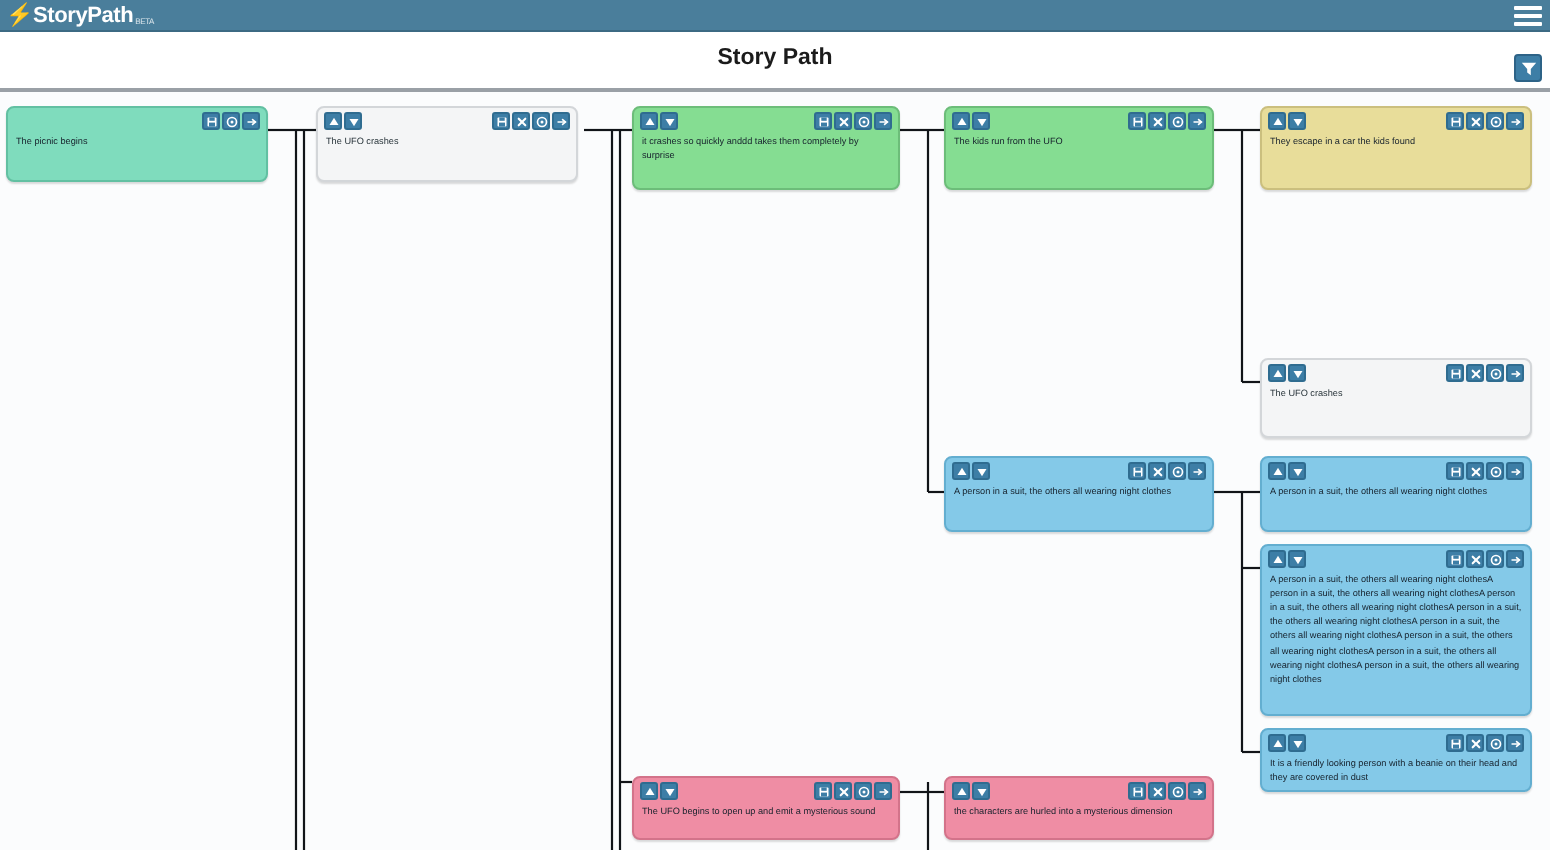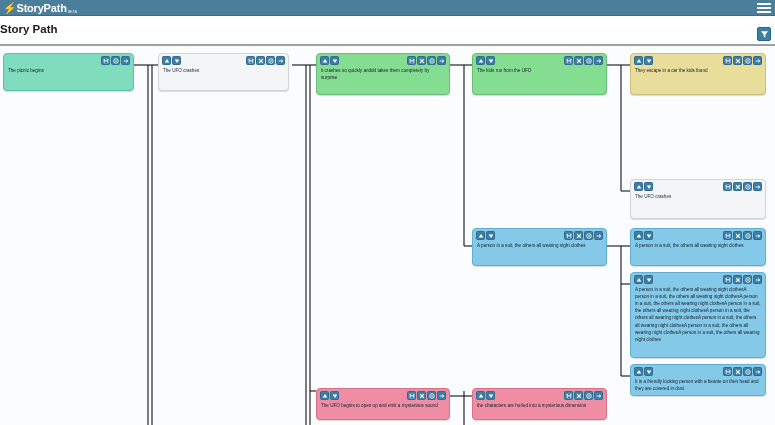--- a/index.html
+++ b/index.html
@@ -47,21 +47,21 @@
   }
 
   
   #titlebar {
     position: absolute; left: 0; top: 16px;
     width: 775px; height: 27px;
     background: #ffffff;
   }
   #page-title {
     position: absolute; left: 0; top: 7px;
-    width: 775px; 
+    width: 775px; text-align: center;
     font-size: 11.5px; font-weight: bold;
     color: #1b1b1b;
   }
   #filter-btn {
     position: absolute; right: 4px; top: 27px;
     width: 14px; height: 14px;
     background: #3d7ea6;
     border: 1px solid #2d6387;
     border-radius: 2px;
     display: flex; align-items: center; justify-content: center;

